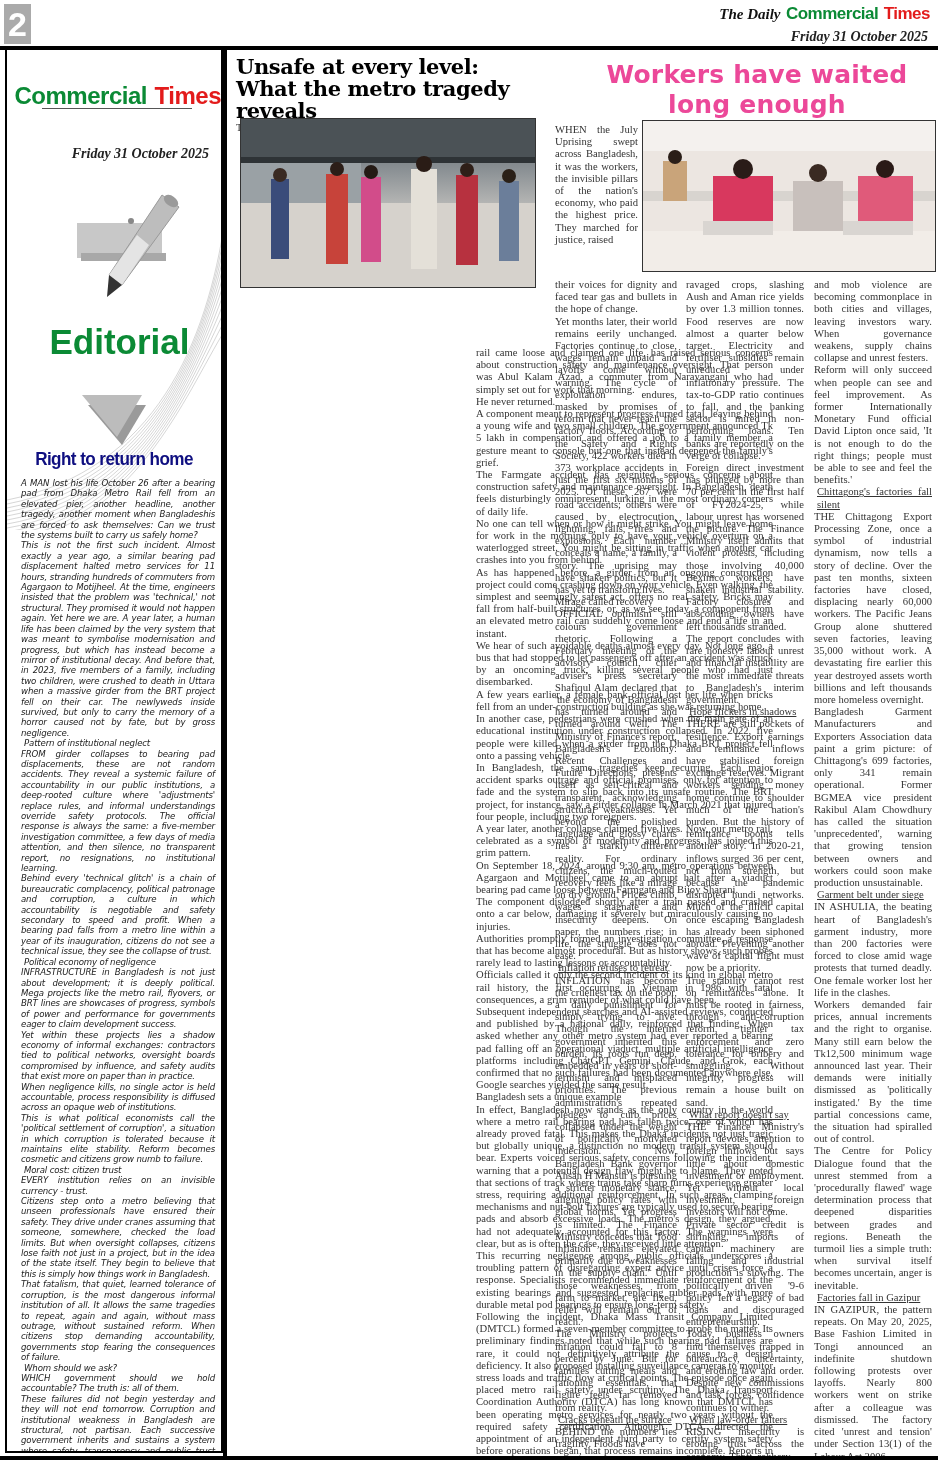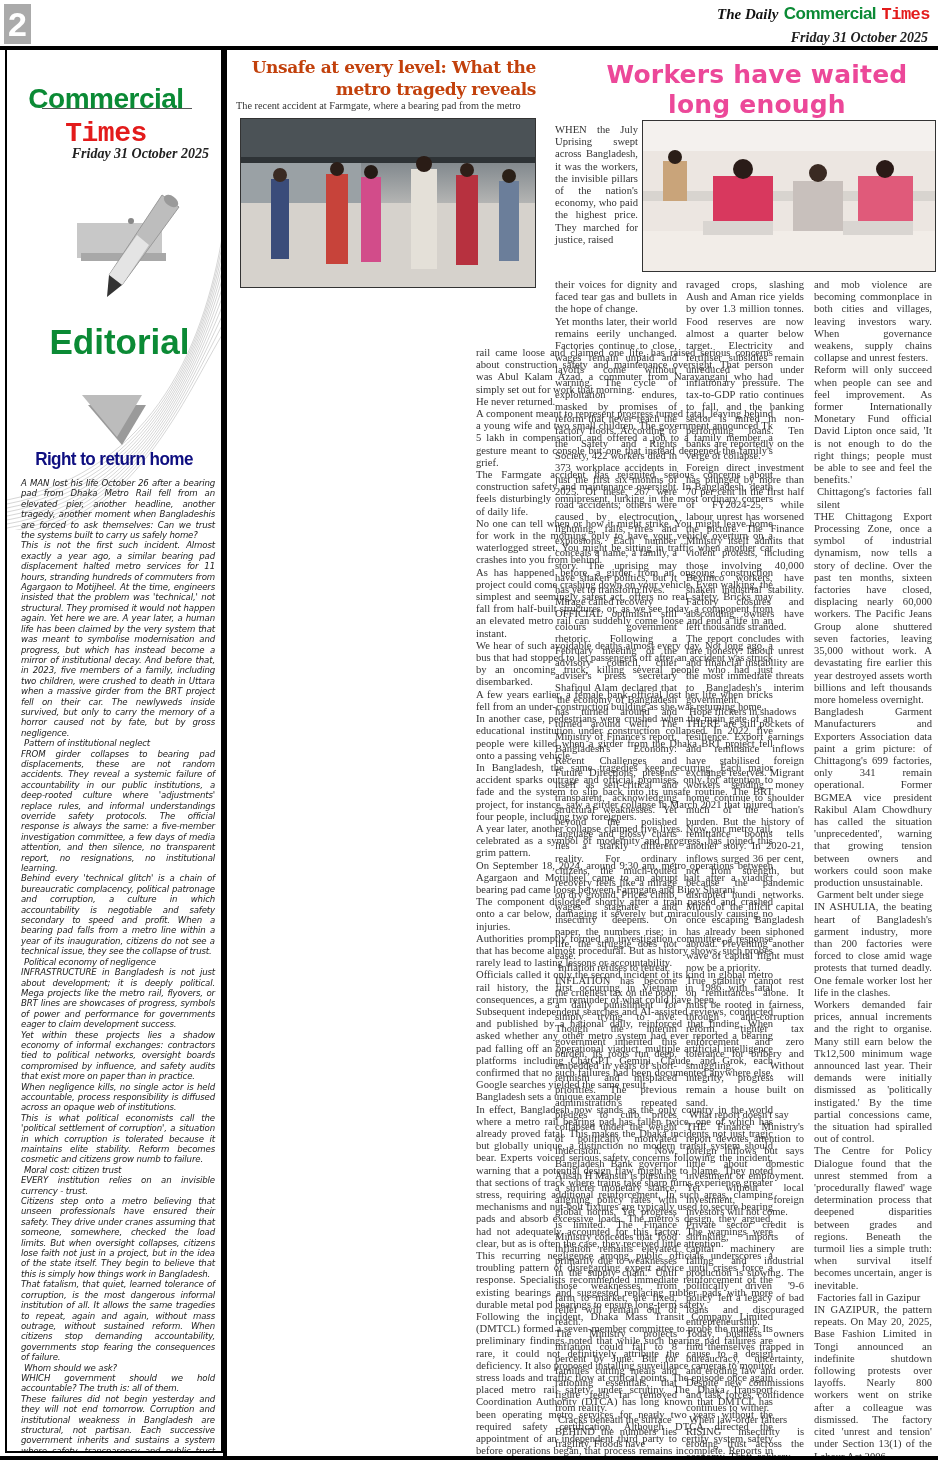--- a/index.html
+++ b/index.html
@@ -2,55 +2,55 @@
 <html><head>
 <meta charset="utf-8">
 <style>
   html, body { margin:0; padding:0; background:#fff; }
   body { width:938px; height:1460px; position:relative; overflow:hidden; font-family:"DejaVu Serif", serif; color:#222; }
   .page-num { position:absolute; left:4px; top:4px; width:27px; height:40px; background:#aaa; color:#fff; font:bold 34px/40px "Liberation Sans", sans-serif; text-align:center; }
   .masthead { position:absolute; right:8px; top:2px; text-align:right; }
   .masthead .brand { font-size:17px; line-height:22px; }
   .masthead .the-daily { font-family:"Liberation Serif", serif; font-style:italic; font-weight:bold; color:#111; font-size:15px; }
   .green { color:#0b8a35; font-family:"Liberation Sans", sans-serif; font-weight:bold; letter-spacing:-0.5px; }
-  .red { color:#e31b1b; font-family:Liberation Mono, monospace; font-weight:bold; letter-spacing:-0.5px; }
+  .red { color:#e31b1b; font-family:Liberation Sans, sans-serif; font-weight:bold; letter-spacing:-0.5px; }
   .masthead .date { font-family:"Liberation Serif", serif; font-style:italic; font-weight:bold; font-size:14px; color:#222; margin-top:4px; margin-right:2px; }
   .top-rule { position:absolute; left:0; right:0; top:46px; height:4px; background:#000; }
   .bottom-rule { position:absolute; left:0; right:0; top:1456px; height:4px; background:#000; }
 
   .sidebar { position:absolute; left:5px; top:50px; width:218px; height:1403px; border:2px solid #000; border-top:none; box-sizing:border-box; overflow:hidden; background:#fff; }
   .sidebar-inner-right { position:absolute; left:223px; top:50px; width:4px; height:1406px; background:#000; }
-  .sb-brand { position:absolute; left:0; right:16px; top:32px; text-align:center; font-size:28px; }
+  .sb-brand { position:absolute; left:0; right:0; top:32px; text-align:right; font-size:24px; }
   .sb-brand-rule { position:absolute; left:35px; width:150px; top:58px; height:1px; background:#555; }
   .sb-date { position:absolute; right:12px; top:96px; font-family:"Liberation Serif", serif; font-style:italic; font-weight:bold; font-size:14px; color:#222; }
   .swoosh { position:absolute; left:0; top:130px; width:218px; height:350px; }
   .pen-art { position:absolute; left:60px; top:135px; width:125px; height:120px; }
   .sb-editorial { position:absolute; left:0; right:0; top:272px; text-align:center; font:bold 35px/40px "Liberation Sans", sans-serif; color:#0b8a35;margin-left:11px; }
   .sb-arrow { position:absolute; left:75px; top:345px; width:70px; height:55px; }
   .sb-head { position:absolute; left:0; right:0; top:398px; text-align:center; font:bold 18px/22px "Liberation Sans", sans-serif; color:#0f0f80; letter-spacing:-0.6px; transform:scaleX(0.95); }
   .sb-body { position:absolute; left:14px; right:6px; top:428px; font-family:"DejaVu Sans", sans-serif; font-style:italic; font-size:8.6px; line-height:10.4px; color:#222; text-align:justify; letter-spacing:-0.15px; }
   .sb-body p { margin:0; }
   .sb-body p.sub { padding-left:3px; text-align:left; }
 
   .art1 { position:absolute; left:236px; top:56px; width:300px; }
-  .art1 .headline { font-family:"DejaVu Serif", serif; font-weight:bold; font-size:17px; line-height:22px; text-align:right; color:#c2410c; letter-spacing:-0.4px; }
+  .art1 .headline { font-family:"DejaVu Serif", serif; font-weight:bold; font-size:21px; line-height:22px; text-align:left; color:#000000; letter-spacing:-0.4px; }
   .art1 .lede { font-family:"Liberation Serif", serif; font-size:10.3px; line-height:11px; color:#333; margin-top:0; white-space:nowrap; }
   .photo1 { position:absolute; left:240px; top:118px; width:296px; height:170px; border:1px solid #333; box-sizing:border-box; overflow:hidden; background:linear-gradient(180deg,#565d61 0%,#8a9094 30%,#c9c7c3 60%,#e8e5e0 100%); }
   .art1 .body { position:absolute; left:240px; top:291px; width:297px; font-family:"Liberation Serif", serif; font-size:10.6px; line-height:12.2px; color:#333; text-align:justify; }
   .body p { margin:0; }
 
   .art2-head { position:absolute; left:592px; top:60px; width:330px; text-align:center; font-family:"DejaVu Sans", sans-serif; font-weight:bold; font-size:25px; line-height:30px; color:#ec4899; letter-spacing:0.2px; }
   .photo2 { position:absolute; left:642px; top:120px; width:294px; height:152px; border:1px solid #333; box-sizing:border-box; overflow:hidden; background:linear-gradient(180deg,#efeae6 0%,#d9cfc8 35%,#c96a78 65%,#e9e2dc 100%); }
   .art2-col { position:absolute; font-family:"Liberation Serif", serif; font-size:10.6px; line-height:12.2px; color:#333; text-align:justify; }
   .art2-col p { margin:0; }
   .col1a { left:555px; top:124px; width:83px; }
   .col1b { left:555px; top:279px; width:122px; }
   .col2 { left:686px; top:279px; width:118px; }
   .col3 { left:814px; top:279px; width:118px; }
-  .sub-inline { padding-left:3px; }
+  .sub-inline { padding-left:3px;text-decoration:underline; }
 </style>
 </head>
 <body>
 
 <div class="page-num">2</div>
 
 <div class="masthead">
   <div class="brand">
     <span class="the-daily">The Daily</span>
     <span class="green">Commercial</span>

